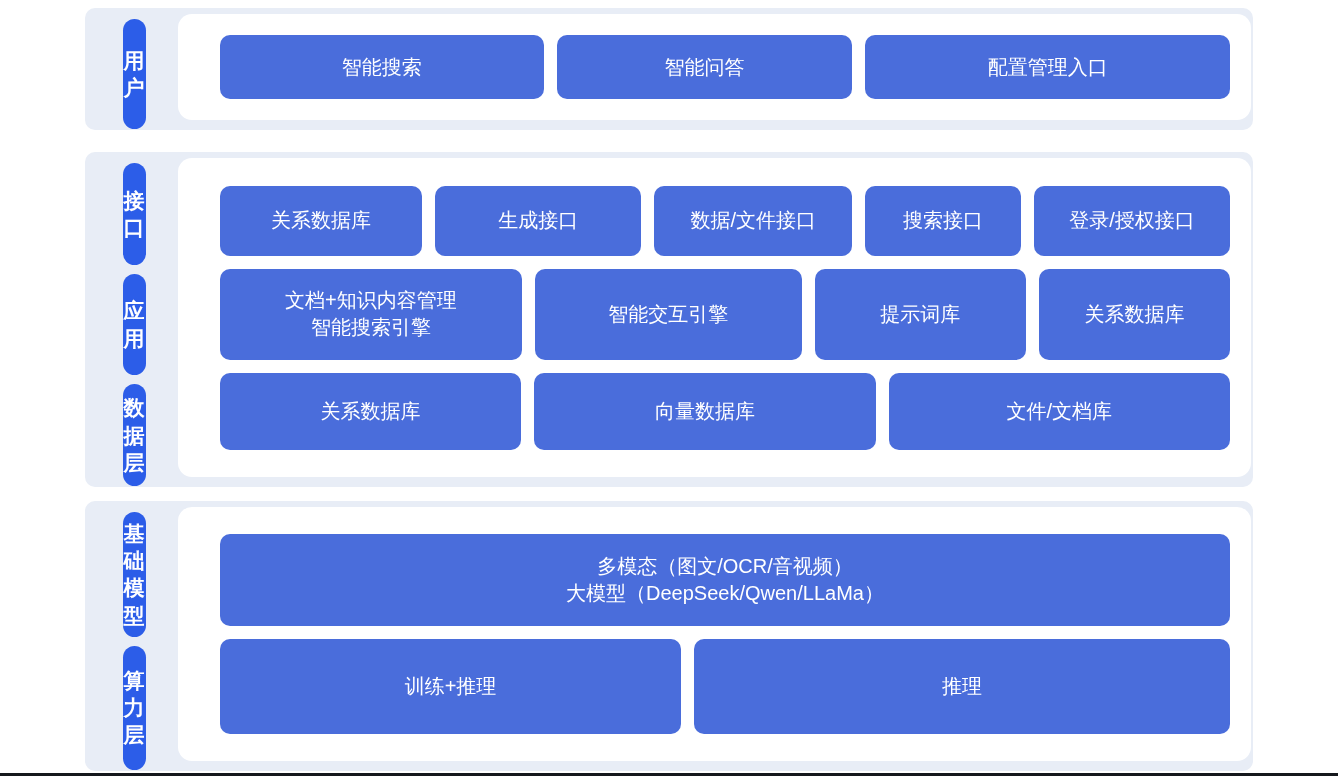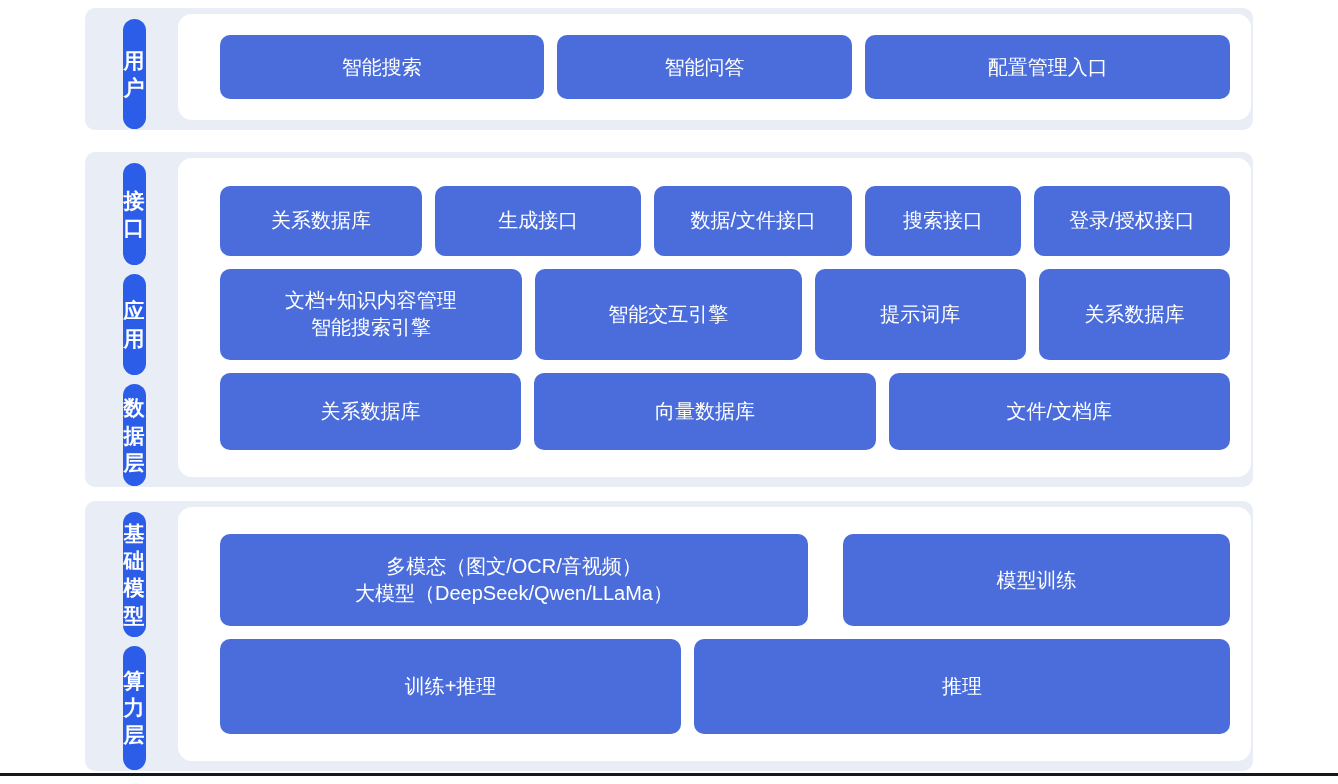--- a/index.html
+++ b/index.html
@@ -110,21 +110,20 @@
         <span class="vtext">基础模型</span>
       </div>
       <div class="pill">
         <span class="vtext">算力层</span>
       </div>
     </div>
     <div class="panel">
       <div class="row row-s3a">
         <div class="box" style="flex-grow:392">多模态（图文/OCR/音视频）
 大模型（DeepSeek/Qwen/LLaMa）</div>
-        <div class="box" style="flex-grow:258">模型训练</div>
       </div>
       <div class="row row-s3b">
         <div class="box" style="flex-grow:462">训练+推理</div>
         <div class="box" style="flex-grow:537">推理</div>
       </div>
     </div>
   </div>
 
   <div class="bottom-rule"></div>
 </div>

